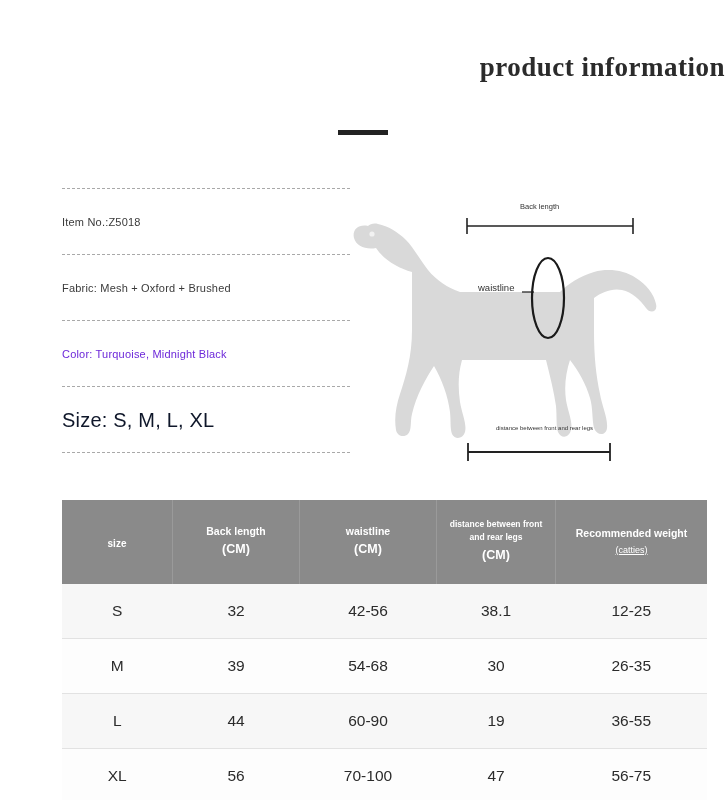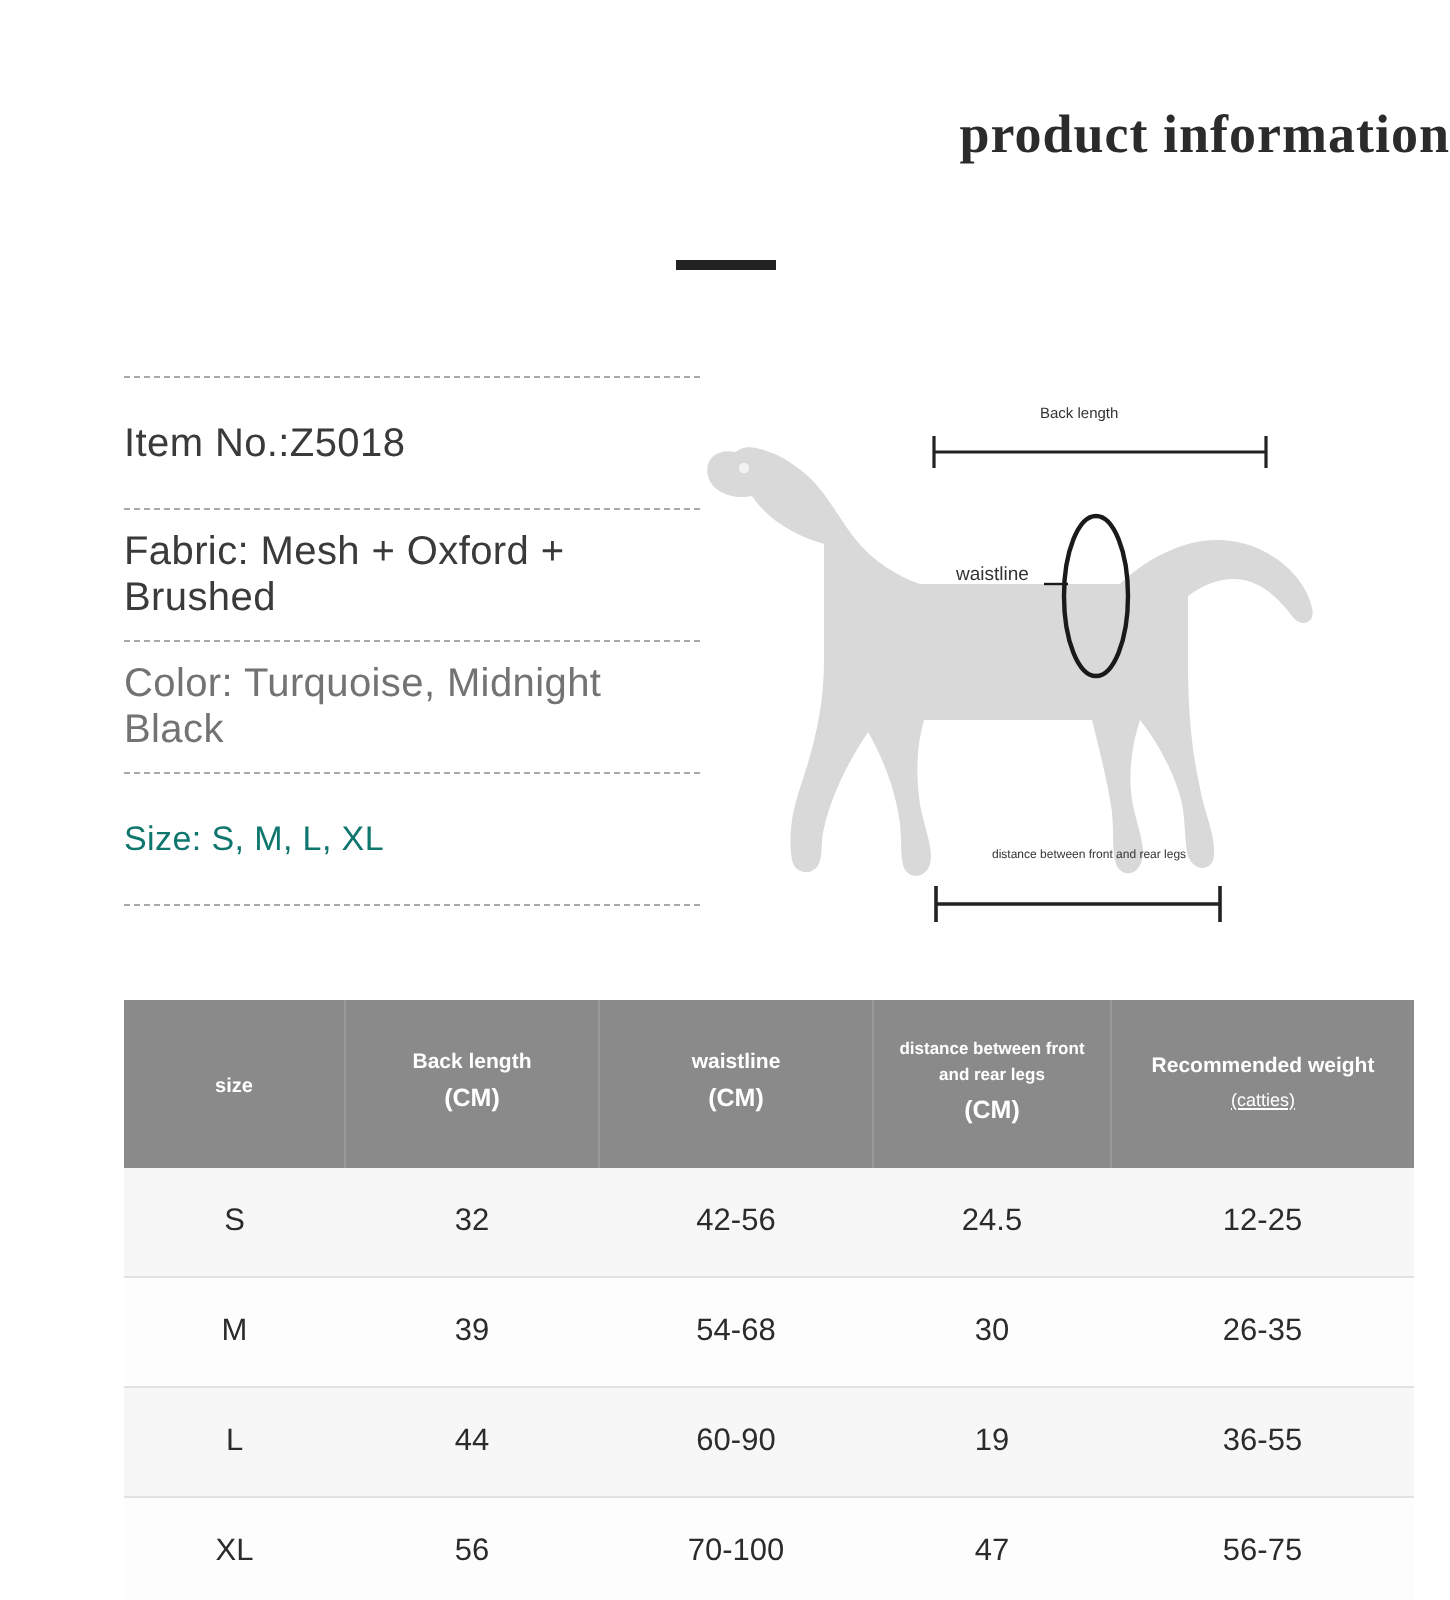--- a/index.html
+++ b/index.html
@@ -49,26 +49,26 @@
     height: 1px;
     border-top: 1px dashed #a9a9a9;
     width: 288px;
   }
   .spec-row {
     height: 64px;
     display: flex;
     align-items: center;
   }
   .spec-text {
-    font-size: 20px;
+    font-size: 11px;
     color: #3a3a3a;
     letter-spacing: .2px;
   }
-  .spec-text.muted { color: #737373; }
-  .spec-text.big { font-size: 17px; color: #0f766e; }
+  .spec-text.muted { color: #6d28d9; }
+  .spec-text.big { font-size: 20px; color: #0f172a; }
 
   
   .illustration {
     position: absolute;
     top: 180px;
     left: 350px;
     width: 352px;
     height: 300px;
   }
   .illustration svg { display: block; }
@@ -217,21 +217,21 @@
         <span class="th-main">Recommended weight</span>
         <span class="th-small-unit">(catties)</span>
       </th>
     </tr>
   </thead>
   <tbody>
     <tr>
       <td>S</td>
       <td>32</td>
       <td>42-56</td>
-      <td>24.5</td>
+      <td>38.1</td>
       <td>12-25</td>
     </tr>
     <tr>
       <td>M</td>
       <td>39</td>
       <td>54-68</td>
       <td>30</td>
       <td>26-35</td>
     </tr>
     <tr>

